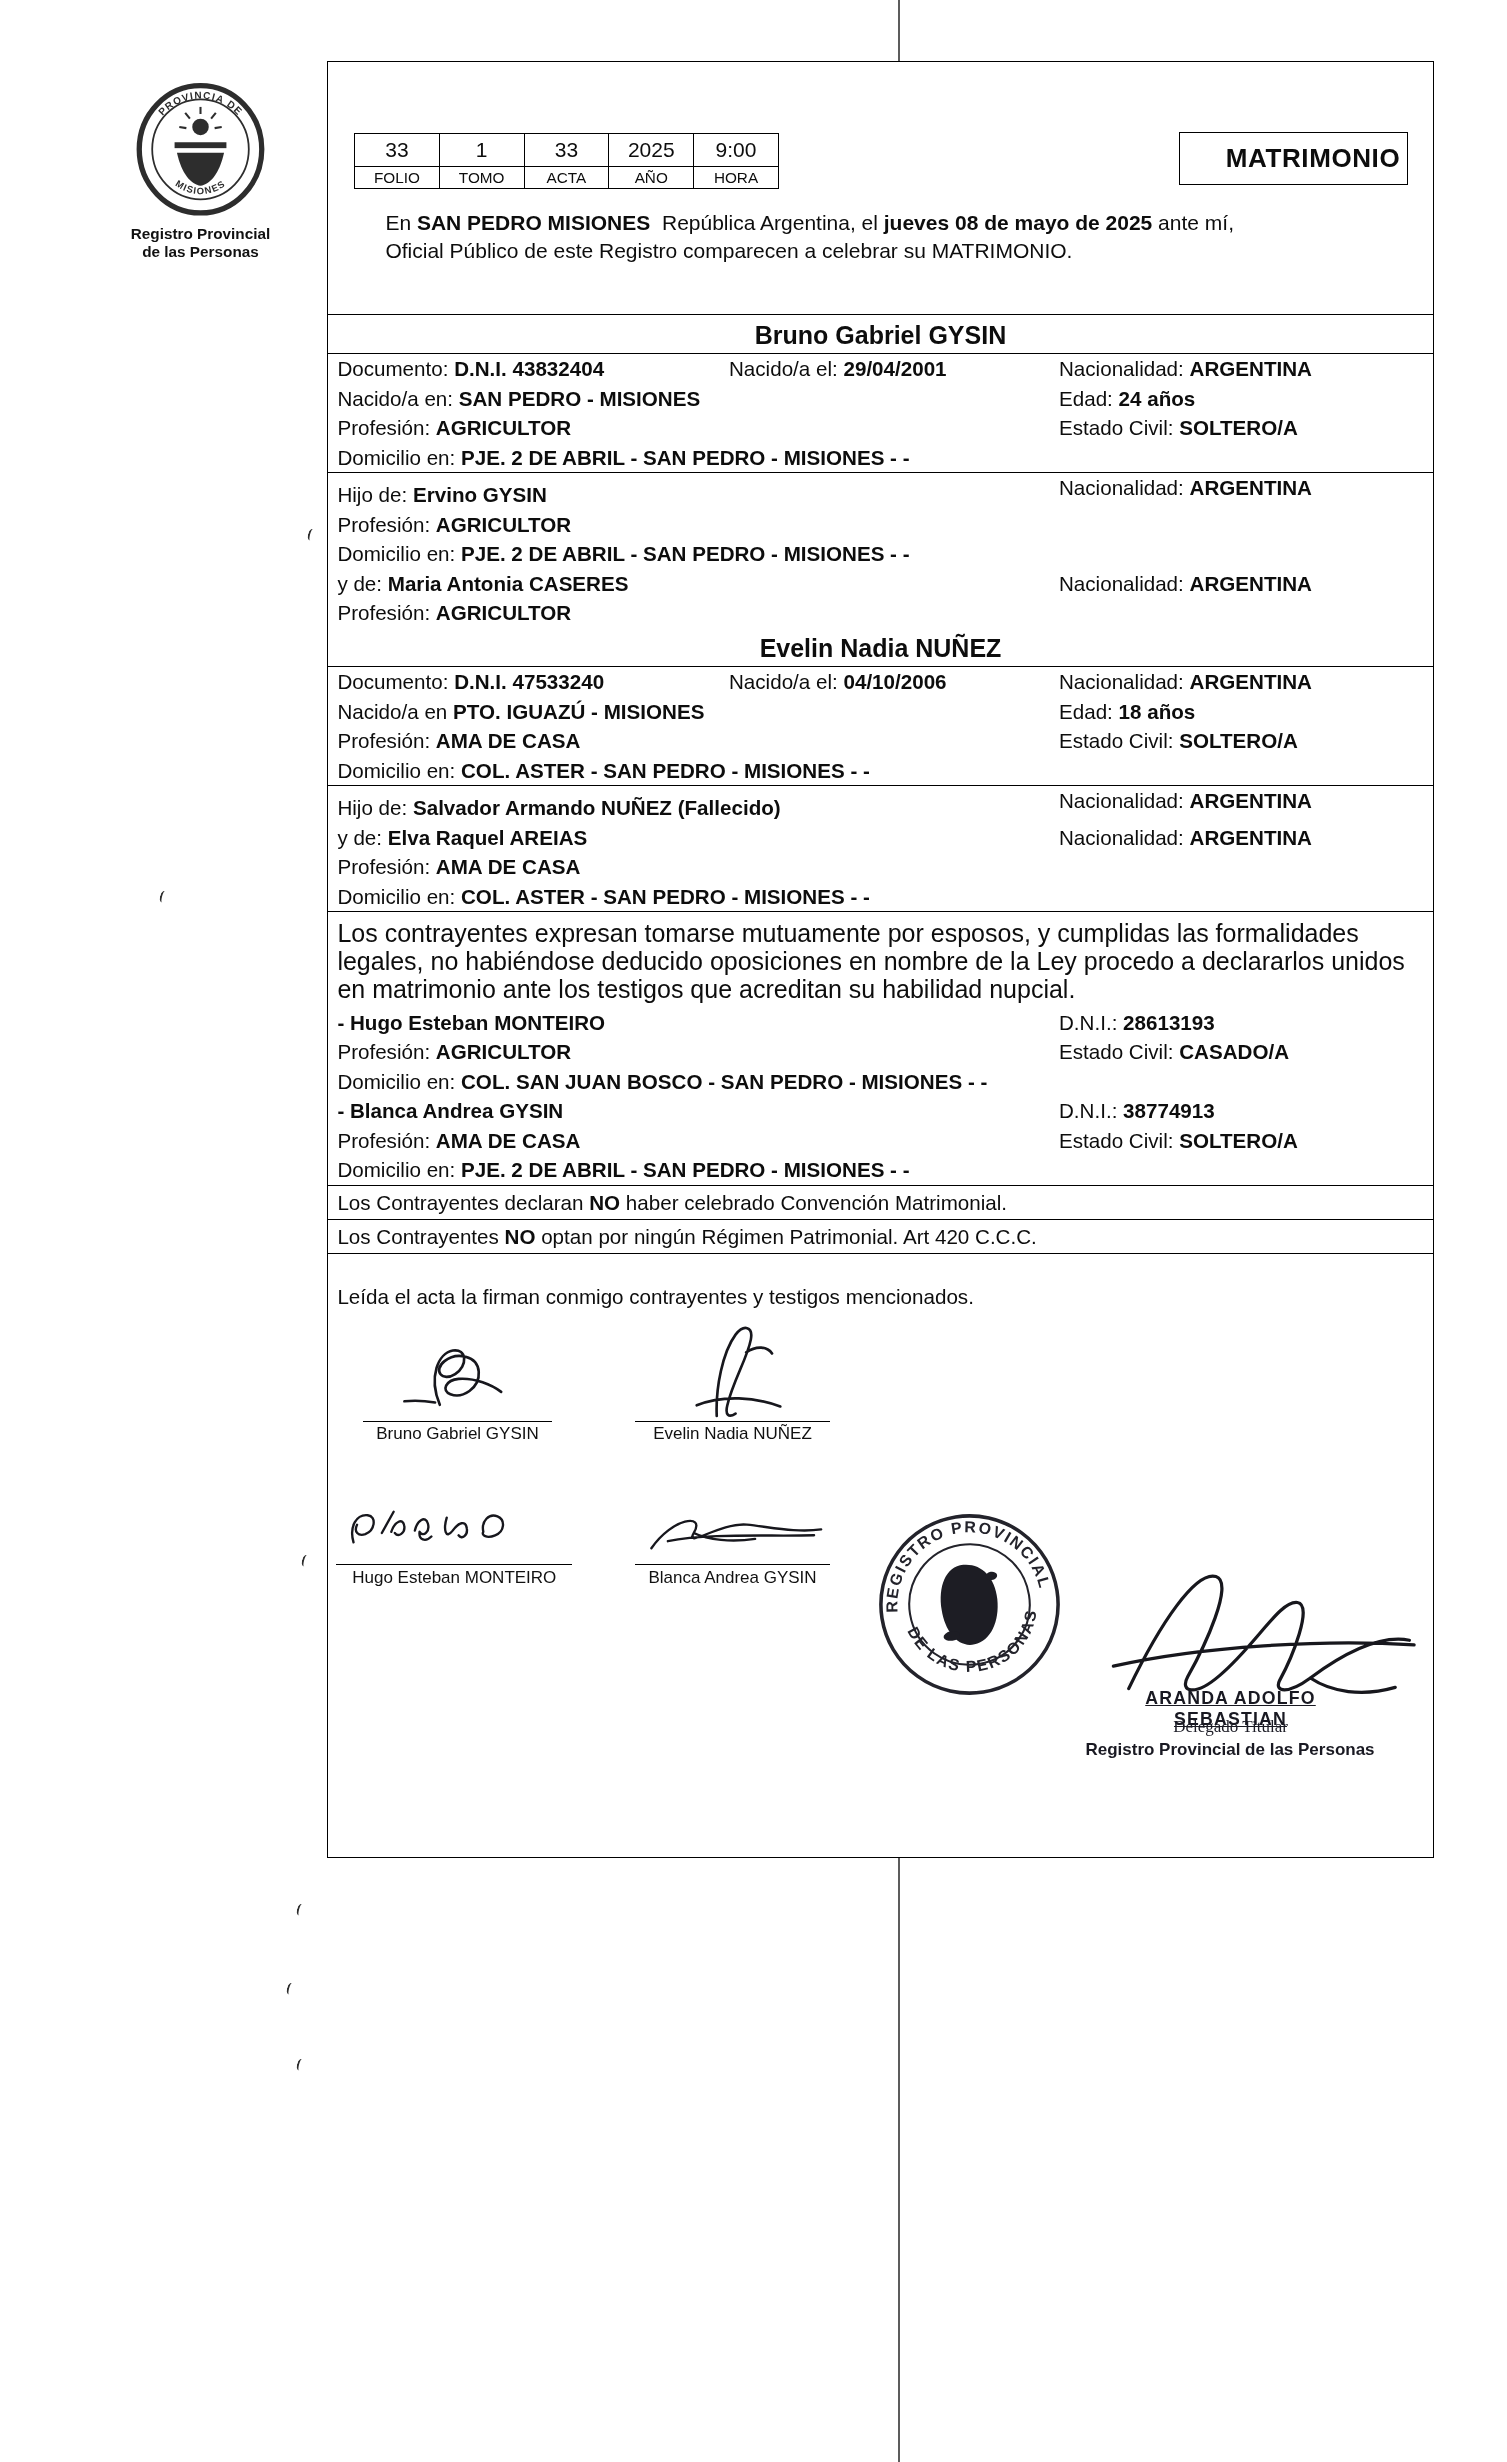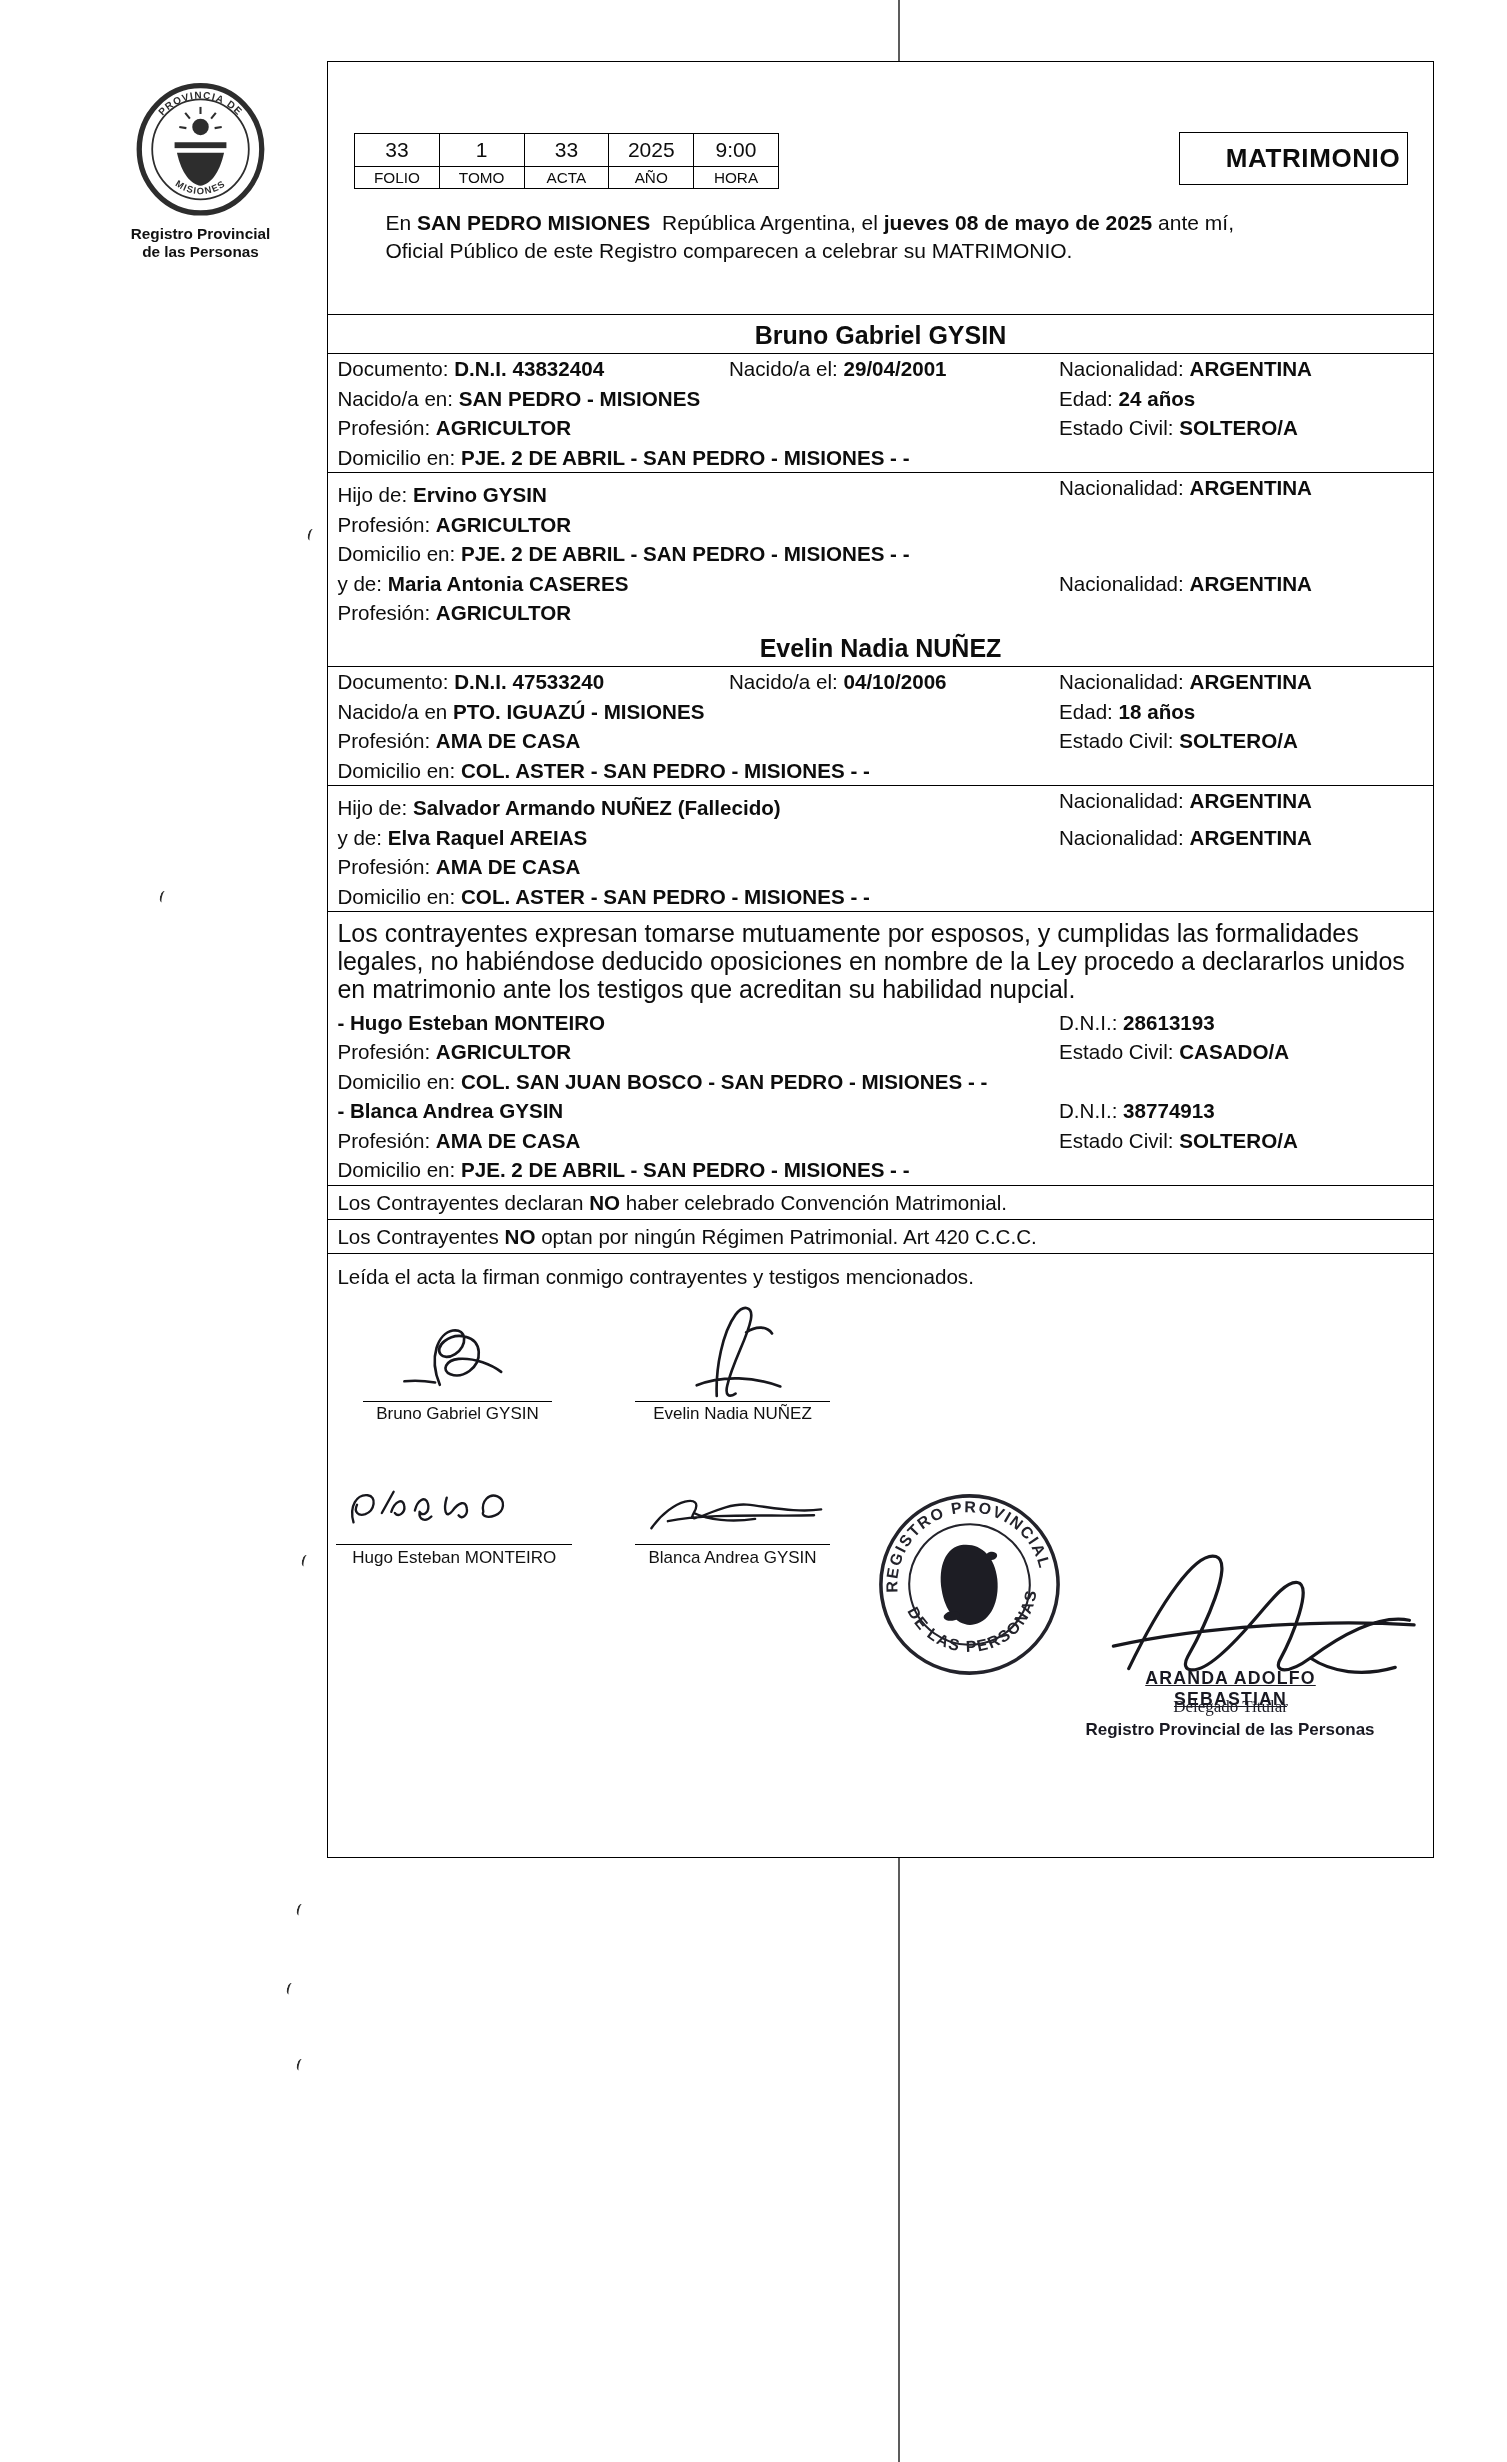--- a/index.html
+++ b/index.html
@@ -41,21 +41,21 @@
 
   .row{position:relative;font-size:20.6px;line-height:29.5px;padding-left:9.4px;white-space:nowrap;}
   .row .mid{position:absolute;left:401px;top:0;}
   .row .right{position:absolute;left:731px;top:0;}
   .row.pad{padding-top:7px;}
   .rule{border-bottom:1.5px solid #000;}
   .b{font-weight:bold;}
 
   .clause{padding:7px 9.4px 4.7px 9.4px;font-size:25px;line-height:28px;}
   .decl{position:relative;font-size:20.6px;line-height:33px;height:33px;padding-left:9.4px;border-bottom:1.5px solid #000;white-space:nowrap;}
-  .closing{margin-top:8px;padding-left:9.4px;font-size:20.6px;line-height:29.5px;}
+  .closing{margin-top:28px;padding-left:9.4px;font-size:20.6px;line-height:29.5px;}
 
   
   .sig-area{position:relative;height:507px;}
   .sig-area svg{position:absolute;}
   .sig-line{position:absolute;border-top:1.5px solid #000;}
   .sig-label{position:absolute;font-size:17px;text-align:center;color:#111;}
 
   .s-groom-svg{left:41px;top:23.6px;}
   .s-groom-line{left:35px;top:110px;width:189px;}
   .s-groom-label{left:35px;top:113px;width:189px;}

